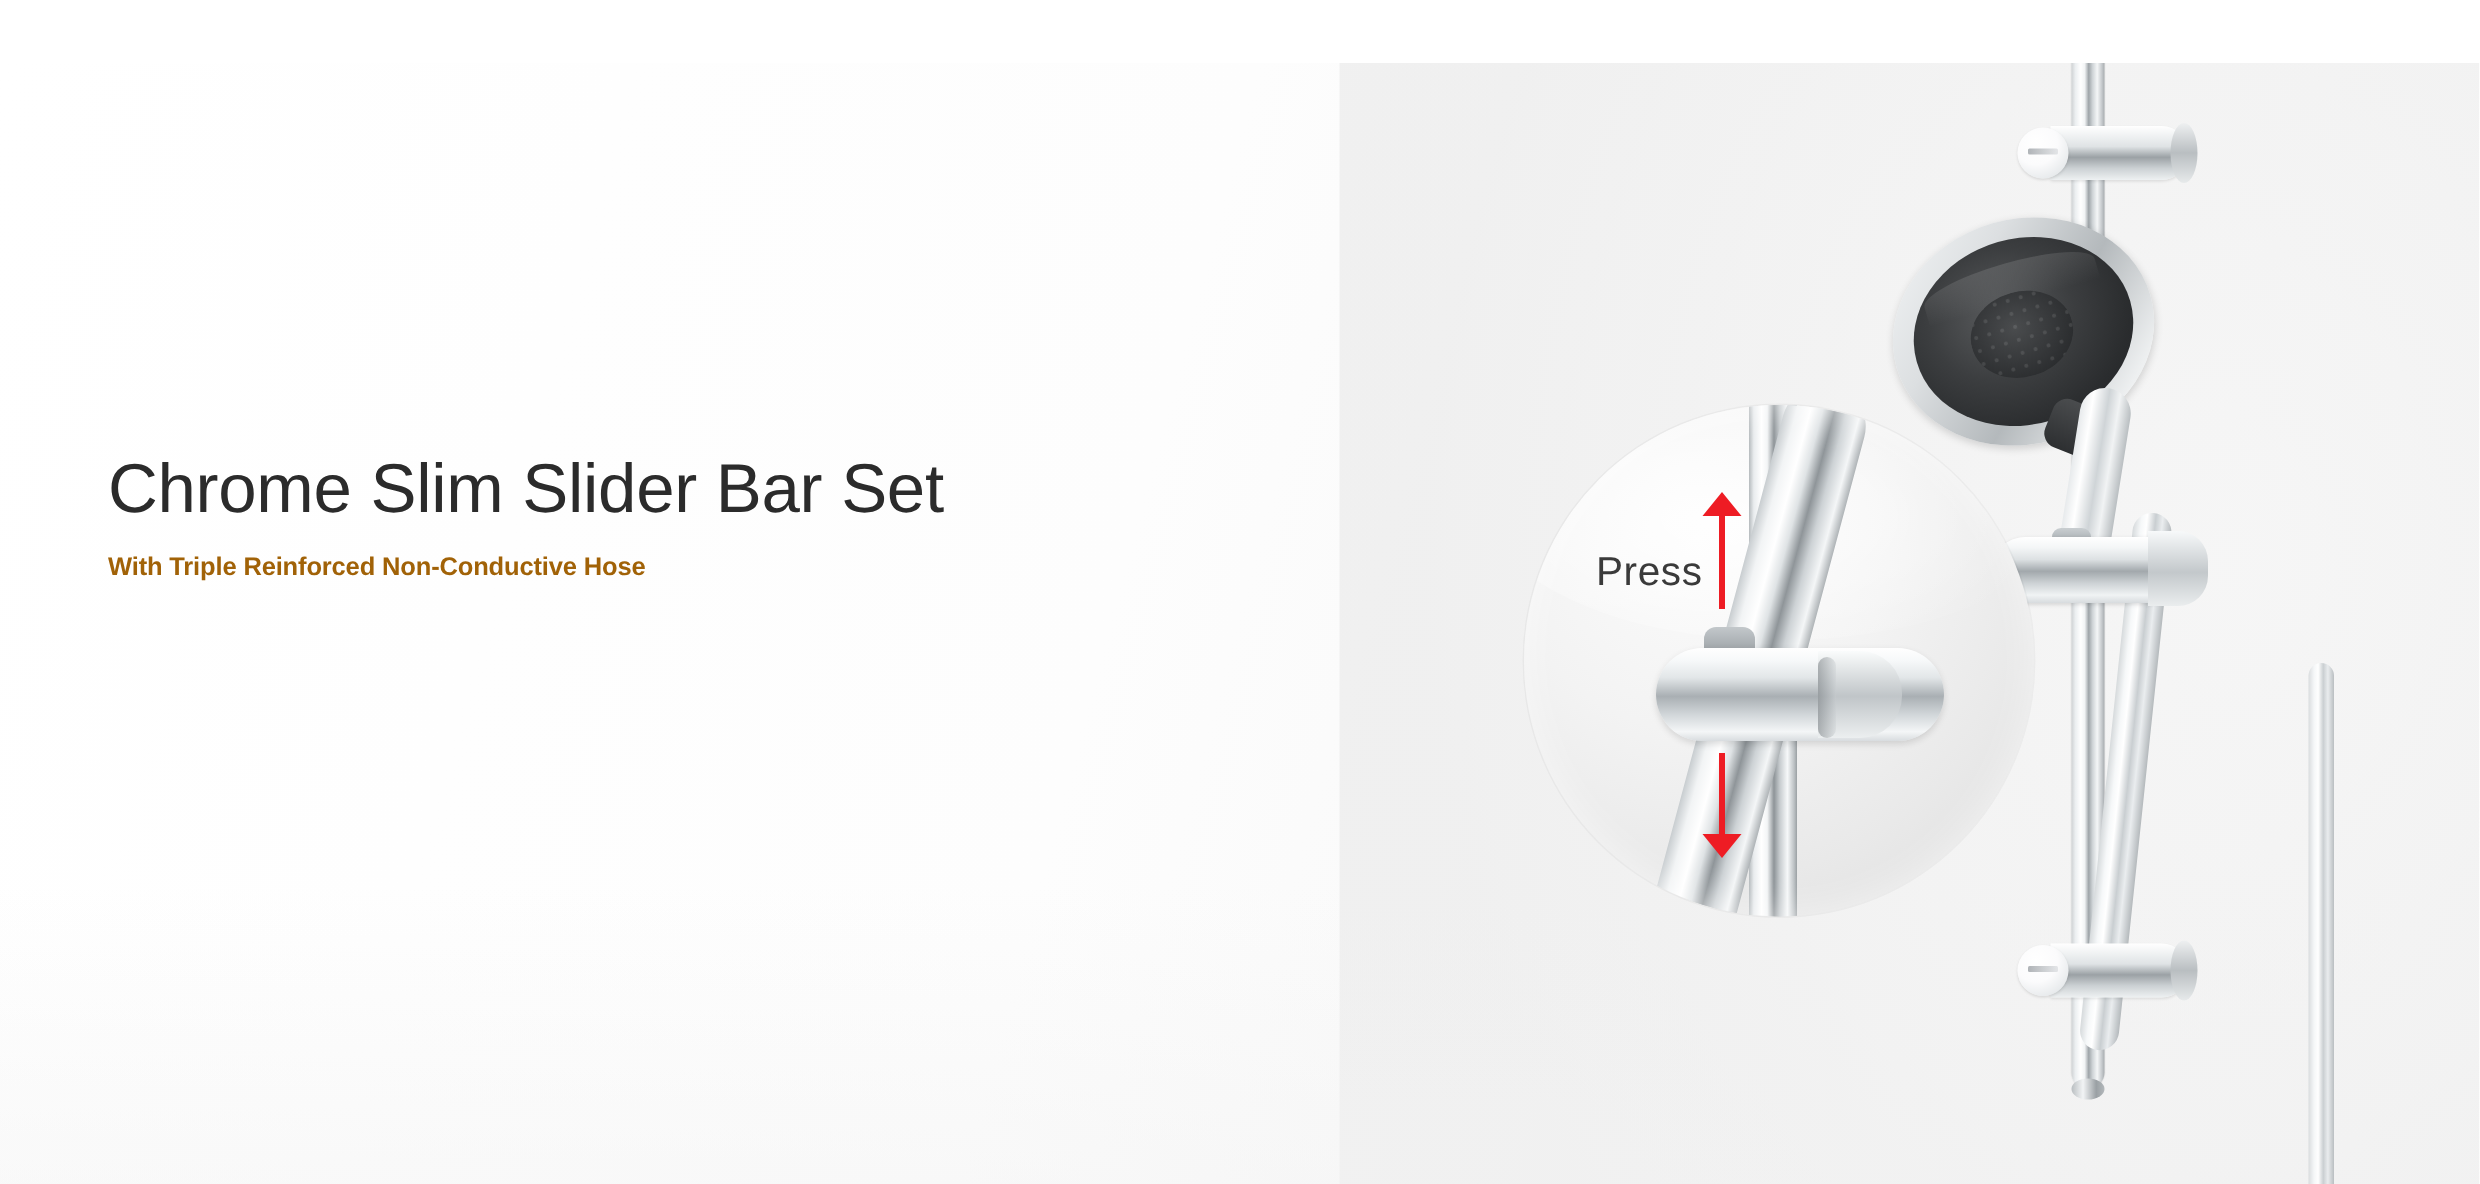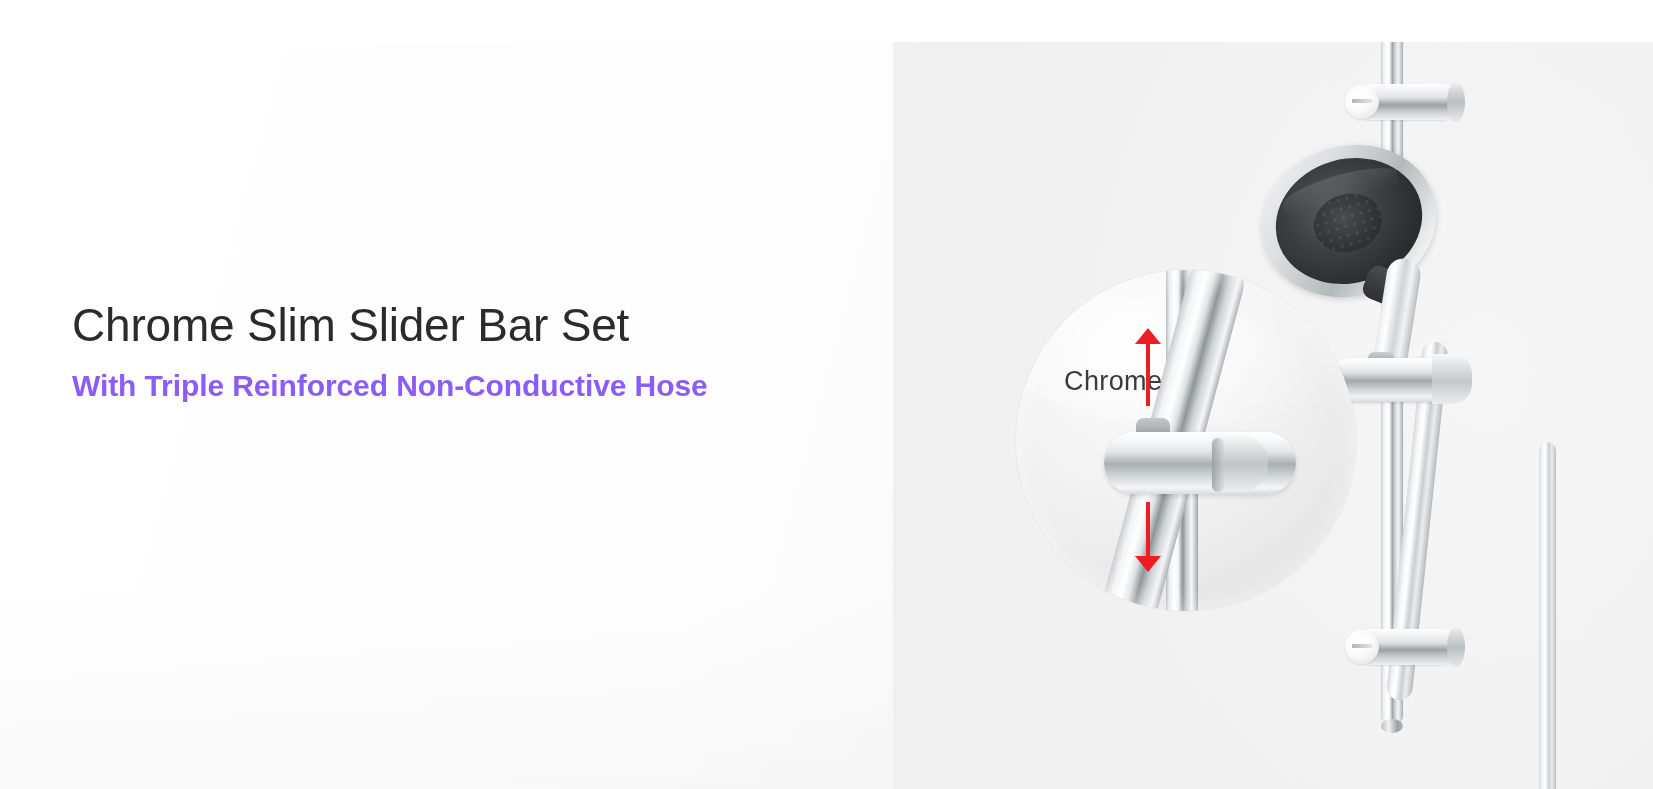--- a/index.html
+++ b/index.html
@@ -52,24 +52,24 @@
     margin: 0;
     font-size: 46px;
     line-height: 1.12;
     font-weight: 300;
     letter-spacing: -0.2px;
     color: #2b2b2b;
     white-space: nowrap;
   }
   .subhead {
     margin: 16px 0 0 0;
-    font-size: 30px;
+    font-size: 17px;
     line-height: 1.2;
     font-weight: 700;
-    color: #8b5cf6;
+    color: #a16207;
     letter-spacing: -0.1px;
   }
   .bodytext {
     margin: 28px 0 0 0;
     font-size: 21px;
     line-height: 1.56;
     font-weight: 400;
     color: #262626;
     max-width: 715px;
   }
@@ -472,21 +472,21 @@
 
   <div class="callout">
     <div class="glass-shine"></div>
     <div class="mag-rail"></div>
     <div class="mag-hose"></div>
     <div class="mag-knob"></div>
     <div class="mag-holder"></div>
     <div class="mag-clip"></div>
     <div class="mag-band"></div>
 
-    <div class="press-label">Chrome</div>
+    <div class="press-label">Press</div>
 
     <div class="arrow arrow-up">
       <div class="headtri"></div>
       <div class="shaft"></div>
     </div>
 
     <div class="arrow arrow-down">
       <div class="shaft"></div>
       <div class="headtri"></div>
     </div>

